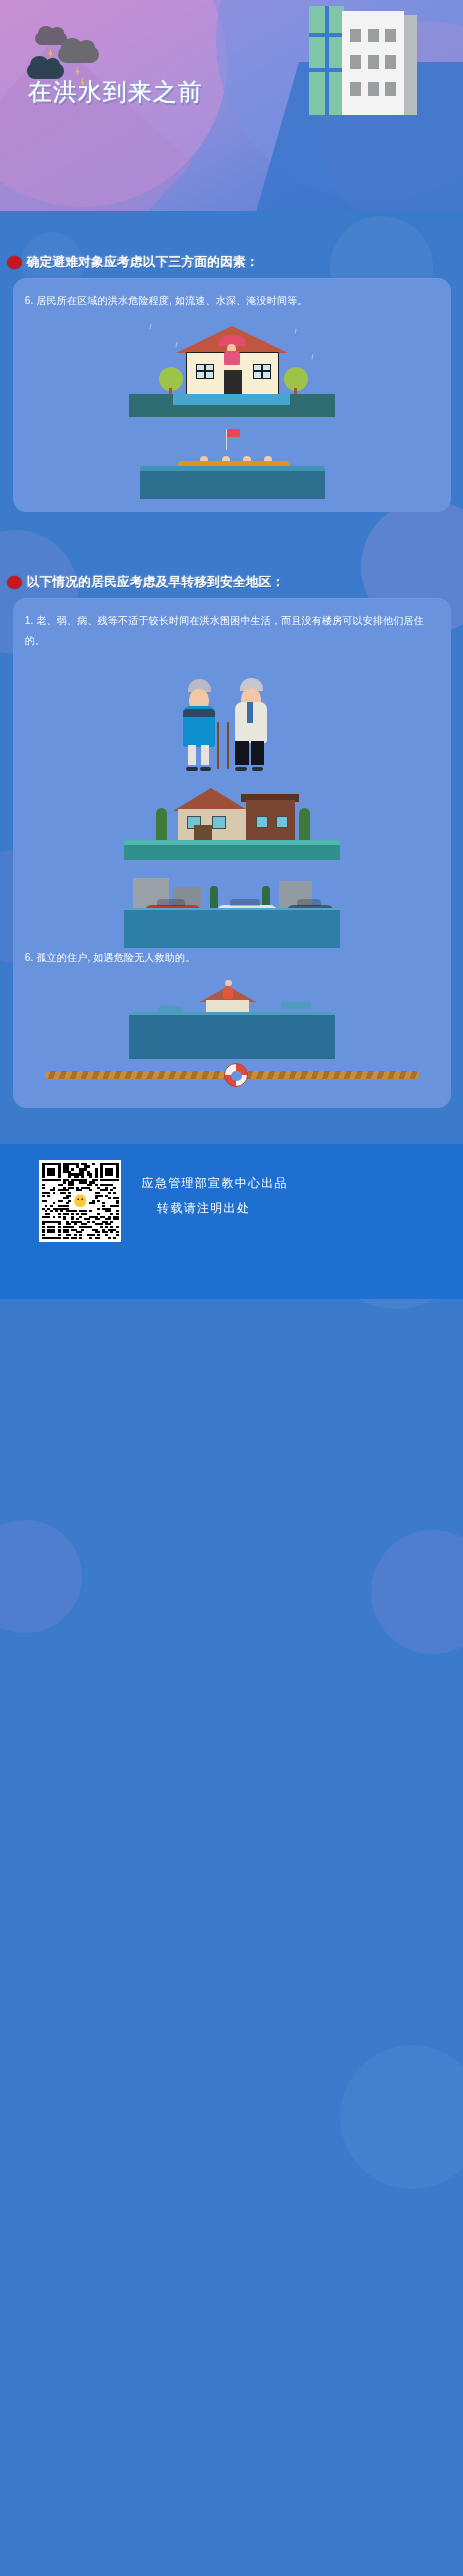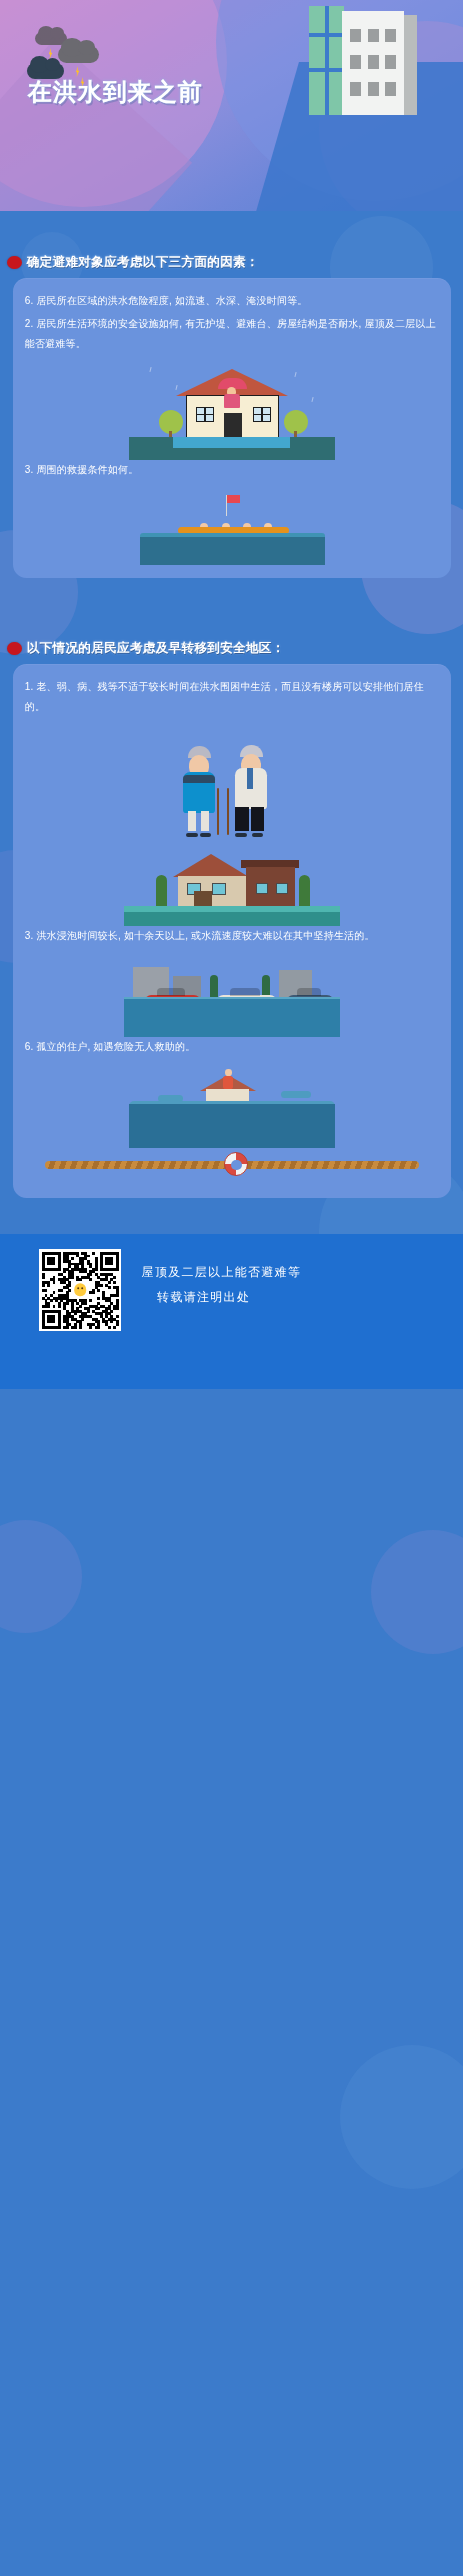--- a/index.html
+++ b/index.html
@@ -99,21 +99,21 @@
     background: #b9bcbc;
   }
   .win { position:absolute; background:#9b9e9f; }
 
   .title-wrap {
     position: absolute; left: 0; top: 76px; width: 464px;
     padding: 0 18.5px;
   }
   .title-line {
     font-size: 24px;
-    font-weight: 700;
+    font-weight: 400;
     letter-spacing: 1px;
     color: #ffffff;
     text-shadow: 0 0 0.5px #bcd3ef, 0 0 3.1px #8fb4e4, 1.5px 2.1px 0 rgba(60,90,150,.35);
     line-height: 1.34;
     white-space: nowrap;
   }
   .title-line.l1 { text-align: left; padding-left: 9.3px; }
   .title-line.l2 { text-align: left; padding-left: 62px; }
 
   
@@ -401,21 +401,20 @@
       <div class="section-head">
         <div class="sec-dot"></div>
         <div class="sec-title">确定避难对象应考虑以下三方面的因素：</div>
       </div>
 
       <div class="card">
 
         <p class="txt">6. 居民所在区域的洪水危险程度, 如流速、水深、淹没时间等。</p>
 
 
-        <p class="txt">2. 居民所生活环境的安全设施如何, 有无护堤、避难台、房屋结构是否耐水, 屋顶及二层以上能否避难等。</p>
 
         <div class="ill ill-house2 illus">
           <div class="g-tree" style="left: 30px;">
               <div class="crown"></div>
               <div class="trunk"></div>
             </div>
           <div class="g-tree" style="left: 155px;">
               <div class="crown"></div>
               <div class="trunk"></div>
             </div>
@@ -434,21 +433,20 @@
           <div class="g-girl-head"></div>
           <div class="g-girl-body"></div>
           <div class="g-water"></div>
           <div class="g-water2"></div>
           <div class="g-rain" style="left:20.6px;top:10.3px;"></div>
           <div class="g-rain" style="left:47px;top:28px;"></div>
           <div class="g-rain" style="left:166px;top:15.5px;"></div>
           <div class="g-rain" style="left:183px;top:40px;"></div>
         </div>
 
-        <p class="txt">3. 周围的救援条件如何。</p>
 
         <div class="ill ill-boat illus">
           <div class="b-flag"></div>
           <div class="b-p" style="left:58px;bottom:34px;">
             <div class="head" style="background:#f0c8a6;left:2.1px;top:-8.2px;"></div>
             <div class="body" style="background:#c9433f;"></div>
           </div>
           <div class="b-p" style="left:80px;bottom:34px;">
             <div class="head" style="background:#f3cda9;left:2.1px;top:-8.2px;"></div>
             <div class="body" style="background:#2f6ea8;"></div>
@@ -516,21 +514,20 @@
           <div class="o-bodyB"></div>
           <div class="o-win" style="left:63px;bottom:31px;width:14.4px;height:12.4px;"></div>
           <div class="o-win" style="left:88px;bottom:31px;width:14.4px;height:12.4px;"></div>
           <div class="o-win" style="left:132px;bottom:32px;width:12.4px;height:11.3px;"></div>
           <div class="o-win" style="left:152px;bottom:32px;width:12.4px;height:11.3px;"></div>
           <div style="position:absolute;left:70px;bottom:14.4px;width:17.5px;height:20.6px;background:#6b4a31;"></div>
           <div class="o-water"></div>
           <div class="o-ground"></div>
         </div>
 
-        <p class="txt">3. 洪水浸泡时间较长, 如十余天以上, 或水流速度较大难以在其中坚持生活的。</p>
 
         <div class="ill ill-street illus">
           <div class="s-bldg" style="left:9.3px;width:36px;height:32px;background:#9aa0a8;"></div>
           <div class="s-bldg" style="left:49px;width:28px;height:23px;background:#868d96;"></div>
           <div class="s-bldg" style="left:155px;width:33px;height:29px;background:#929aa2;"></div>
           <div class="s-tree" style="left:86px;"></div>
           <div class="s-tree" style="left:138px;"></div>
           <div class="s-car" style="left:20.6px;width:56px;background:#c9342c;"></div>
           <div class="s-car" style="left:93px;width:60px;background:#e8e4db;"></div>
           <div class="s-car" style="left:163px;width:47px;background:#3e5a75;"></div>
@@ -952,20 +949,20 @@
             <div class="qr-cell" style="left: 0px; top: 74px; width: 2.6px; height: 2.6px;"></div>
             <div class="qr-cell" style="left: 2.6px; top: 74px; width: 2.6px; height: 2.6px;"></div>
             <div class="qr-cell" style="left: 5.3px; top: 74px; width: 2.6px; height: 2.6px;"></div>
             <div class="qr-cell" style="left: 8px; top: 74px; width: 2.6px; height: 2.6px;"></div>
             <div class="qr-cell" style="left: 10.5px; top: 74px; width: 2.6px; height: 2.6px;"></div>
             <div class="qr-cell" style="left: 13px; top: 74px; width: 2.6px; height: 2.6px;"></div>
             <div class="qr-cell" style="left: 16px; top: 74px; width: 2.6px; height: 2.6px;"></div>
           </div>
       </div>
       <div class="footer-text">
-        <div class="l1">屋顶及二层以上能否避难等</div>
+        <div class="l1">应急管理部宣教中心出品</div>
         <div class="l2">转载请注明出处</div>
       </div>
     </div>
 
   </div>
 </div>
 
 
 </body></html>

